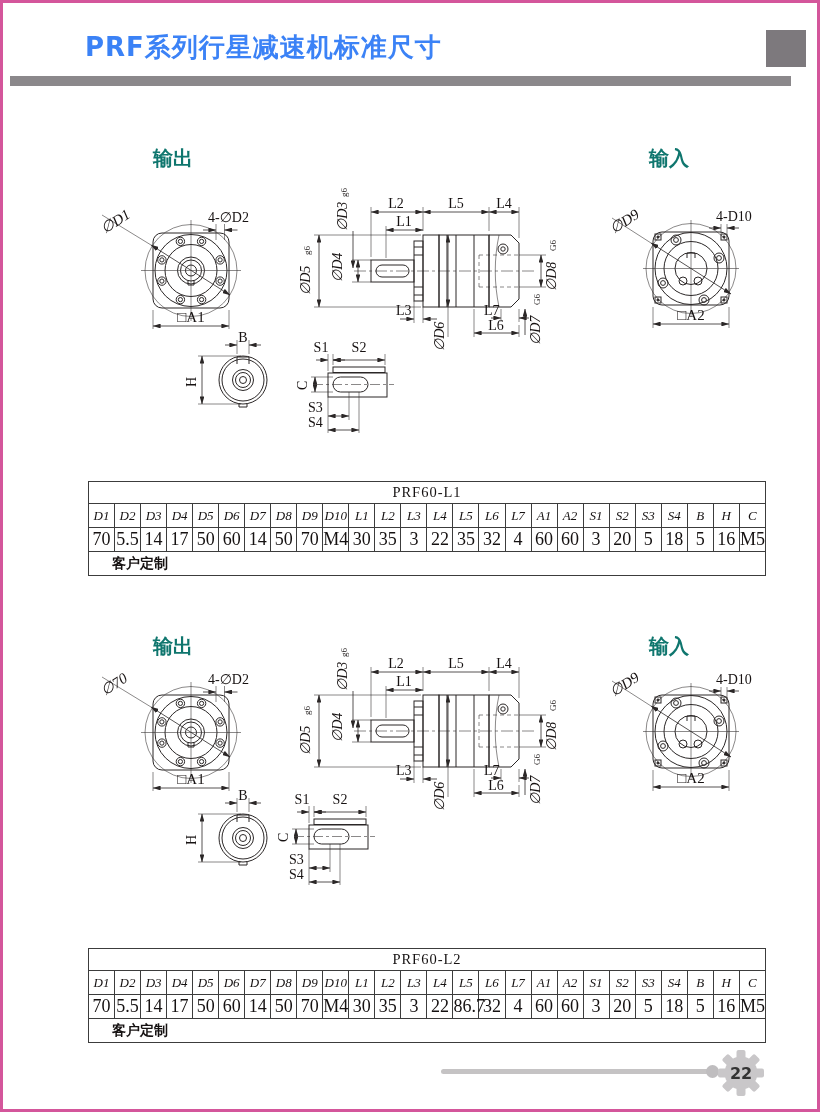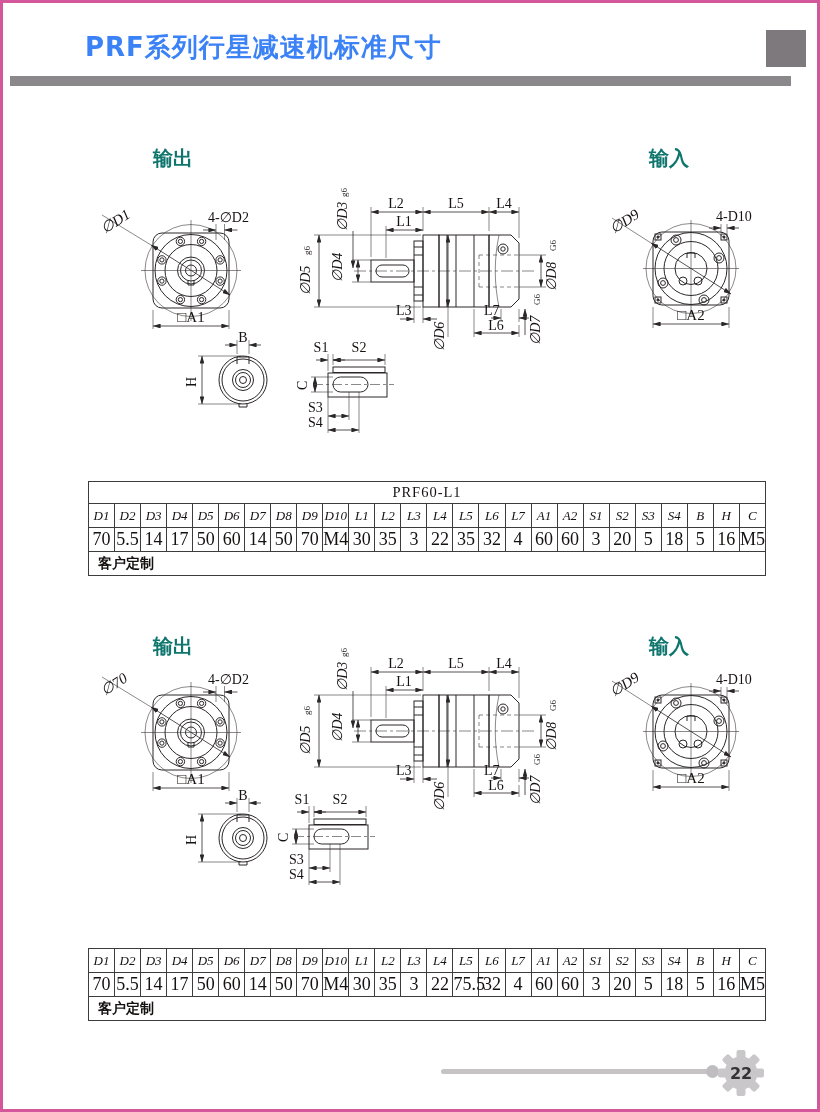--- a/index.html
+++ b/index.html
@@ -40,21 +40,21 @@
   .fit{font-family:"Liberation Serif",serif;font-size:9px;fill:#171212;}
   
   .dim-table{position:absolute;left:85px;width:678px;border-collapse:collapse;table-layout:fixed;
              font-family:"Liberation Serif",serif;color:#151111;}
   .s1 .dim-table{top:341px;}
   .s2 .dim-table{top:320px;}
   .dim-table td{border:1px solid #3c3c3c;text-align:center;padding:0;font-size:12.5px;}
   .dim-table .t-title{height:21px;font-size:14.5px;letter-spacing:1px;}
   .dim-table .t-h{height:23px;font-size:13px;font-style:italic;}
   .dim-table .t-v{height:23px;font-size:18px;}
-  .dim-table .t-f{height:23px;text-align:left;padding-left:9px;font-family:"DejaVu Sans",sans-serif;
+  .dim-table .t-f{height:23px;text-align:left;padding-left:23px;font-family:"DejaVu Sans",sans-serif;
                   font-weight:700;font-size:14px;}
   
   .pg-line{position:absolute;left:438px;top:1066px;width:272px;height:5px;background:#c5c3c4;border-radius:3px;}
   .pg-dot{position:absolute;left:703px;top:1062px;width:13px;height:13px;border-radius:50%;background:#bfbdbf;}
   .gear{position:absolute;left:713px;top:1045px;width:50px;height:50px;}
   .gear text{font-family:"DejaVu Sans",sans-serif;font-size:16px;font-weight:700;fill:#333;}
 </style>
 </head>
 <body>
 
@@ -612,20 +612,23 @@
     <text class="dt" x="30" y="16" text-anchor="middle">S1</text>
     <text class="dt" x="68" y="16" text-anchor="middle">S2</text>
     <text class="dt" transform="translate(16,54) rotate(-90)">C</text>
     <text class="dt" x="17" y="76">S3</text>
     <text class="dt" x="17" y="91">S4</text>
   </svg>
 
   <table class="dim-table">
           <tbody>
             <tr>
+              <td colspan="26" class="t-title">PRF60-L2</td>
+            </tr>
+            <tr>
               <td class="t-h">D1</td>
               <td class="t-h">D2</td>
               <td class="t-h">D3</td>
               <td class="t-h">D4</td>
               <td class="t-h">D5</td>
               <td class="t-h">D6</td>
               <td class="t-h">D7</td>
               <td class="t-h">D8</td>
               <td class="t-h">D9</td>
               <td class="t-h">D10</td>
@@ -654,21 +657,21 @@
               <td class="t-v">50</td>
               <td class="t-v">60</td>
               <td class="t-v">14</td>
               <td class="t-v">50</td>
               <td class="t-v">70</td>
               <td class="t-v">M4</td>
               <td class="t-v">30</td>
               <td class="t-v">35</td>
               <td class="t-v">3</td>
               <td class="t-v">22</td>
-              <td class="t-v">75.5</td>
+              <td class="t-v">86.7</td>
               <td class="t-v">32</td>
               <td class="t-v">4</td>
               <td class="t-v">60</td>
               <td class="t-v">60</td>
               <td class="t-v">3</td>
               <td class="t-v">20</td>
               <td class="t-v">5</td>
               <td class="t-v">18</td>
               <td class="t-v">5</td>
               <td class="t-v">16</td>

